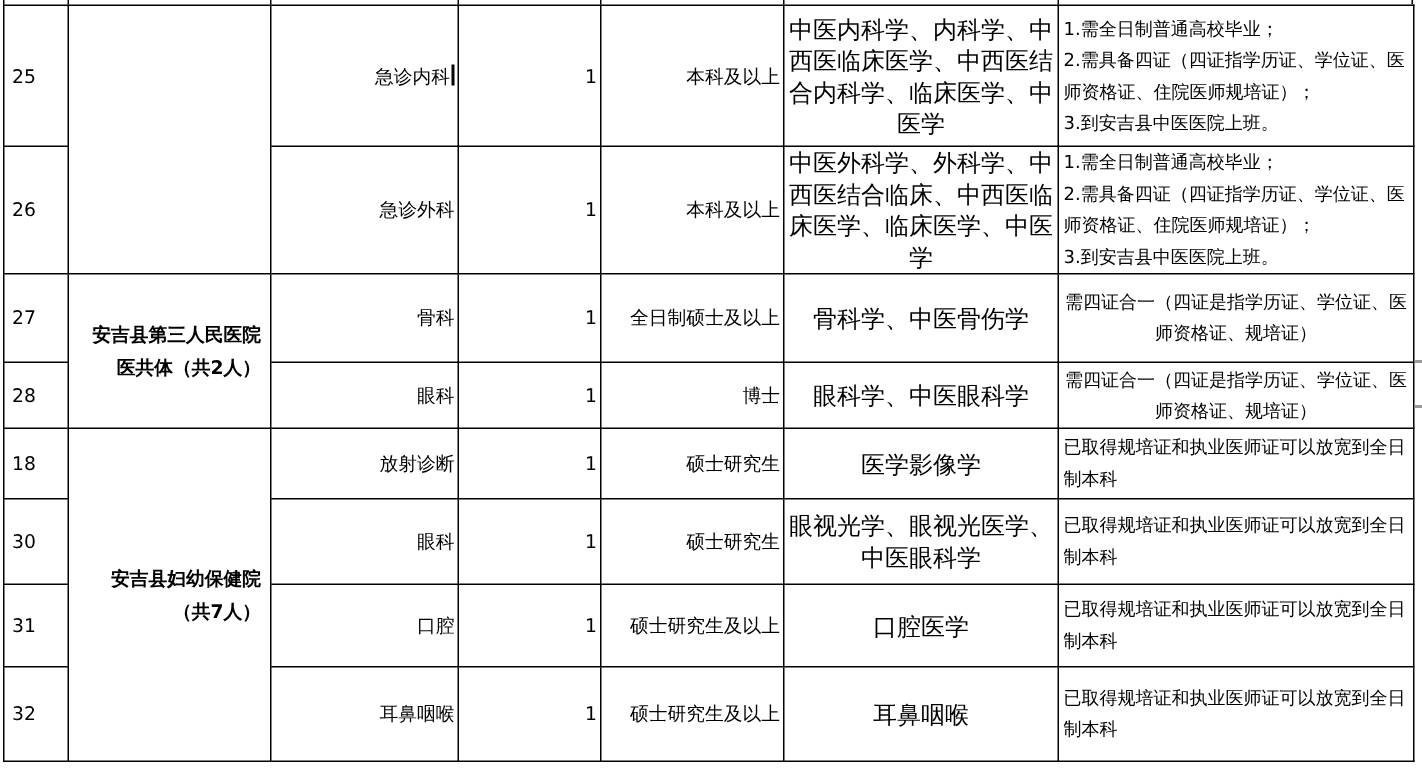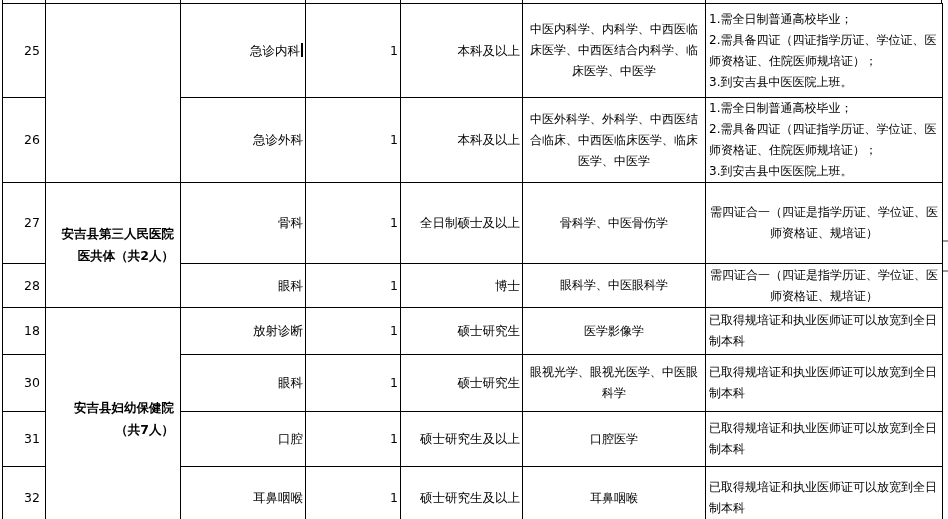--- a/index.html
+++ b/index.html
@@ -7,27 +7,27 @@
     width:948px;height:519px;position:relative;overflow:hidden;
     background:#ffffff;color:#000;
     font-family:"DejaVu Sans","Liberation Sans",sans-serif;
   }
   .doc-table-wrap{position:absolute;left:2px;top:3px;}
   table{border-collapse:collapse;table-layout:fixed;width:940px;}
   td{
     border:1px solid #000;vertical-align:middle;overflow:hidden;
     font-size:12.5px;line-height:20px;padding:0 2px;
   }
-  .c-no{text-align:left;padding-left:21px;}
+  .c-no{text-align:left;padding-left:5px;}
   .center{text-align:right;}
   .c-hospital{
     font-weight:bold;text-align:right;padding:0 6px;
     white-space:pre-line;line-height:22px;font-size:12.5px;
   }
-  .c-major{font-size:12px;line-height:21px;text-align:center;padding:0 3px;}
+  .c-major{font-size:16px;line-height:21px;text-align:center;padding:0 3px;}
   .c-notes{font-size:12px;line-height:21px;padding:0 3px;margin-left:28px;}
   .notes-left{text-align:left;}
   .notes-center{text-align:center;}
   .caret{
     display:inline-block;width:2px;height:14px;background:#000;
     vertical-align:-2px;margin-left:1px;
   }
   .stub{position:absolute;top:0;width:1px;height:3px;background:#000;}
   .dash{position:absolute;width:5px;height:2px;background:#9a9a9a;}
 </style>
@@ -78,21 +78,21 @@
     <td class="center">1</td>
     <td class="center">本科及以上</td>
     <td class="c-major">中医外科学、外科学、中西医结合临床、中西医临床医学、临床医学、中医学</td>
     <td class="c-notes notes-left">
       <div>1.需全日制普通高校毕业；</div>
       <div>2.需具备四证（四证指学历证、学位证、医师资格证、住院医师规培证）；</div>
       <div>3.到安吉县中医医院上班。</div>
     </td>
   </tr>
 
-  <tr style="height:81px">
+  <tr style="height:59px">
     <td class="c-no">27</td>
     <td class="c-hospital" rowspan="2">安吉县第三人民医院
 医共体（共2人）</td>
     <td class="center">骨科</td>
     <td class="center">1</td>
     <td class="center">全日制硕士及以上</td>
     <td class="c-major">骨科学、中医骨伤学</td>
     <td class="c-notes notes-center">
       <div>需四证合一（四证是指学历证、学位证、医师资格证、规培证）</div>
     </td>

